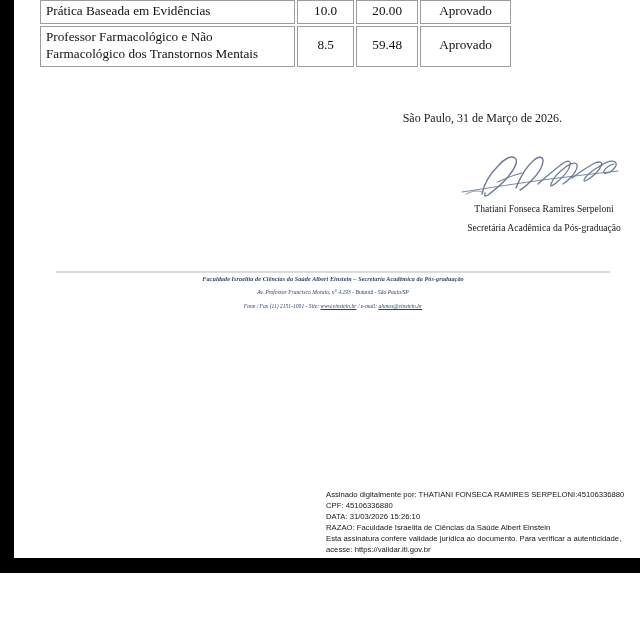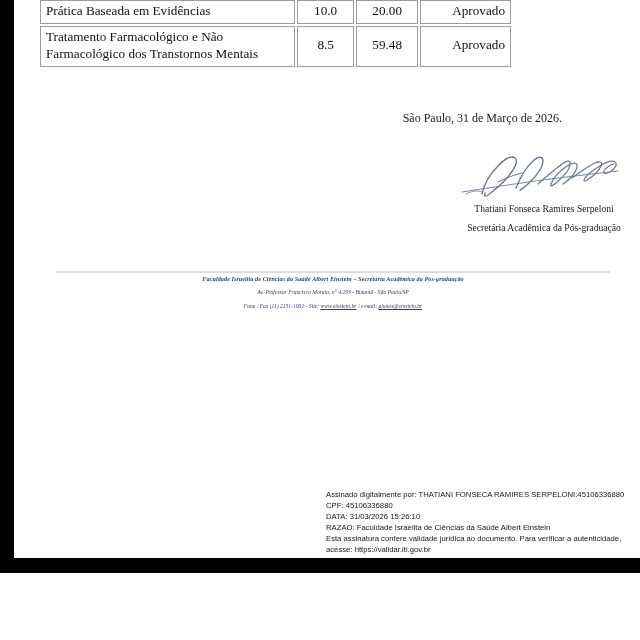--- a/index.html
+++ b/index.html
@@ -76,21 +76,21 @@
   .grades-table td {
     border: 1px solid #9c9c9c;
     background: #ffffff;
     padding: 2px 5px 3px 5px;
     vertical-align: middle;
     line-height: 1.28;
   }
   .col-subject { width: 262px; text-align: left; }
   .col-grade   { width: 48px;  text-align: center; margin-top: 24px; }
   .col-hours   { width: 52px;  text-align: center; }
-  .col-status  { width: 82px;  text-align: right; }
+  .col-status  { width: 82px;  text-align: center; }
 
   .row-tall td { height: 32px; }
   .row-std td  { height: 17px; }
 
   
   .place-date {
     position: absolute;
     right: 64px;
     top: 111px;
     font-size: 12px;
@@ -195,21 +195,21 @@
 
     <table class="grades-table">
       <tbody>
         <tr class="row-std">
           <td class="col-subject">Prática Baseada em Evidências</td>
           <td class="col-grade">10.0</td>
           <td class="col-hours">20.00</td>
           <td class="col-status">Aprovado</td>
         </tr>
         <tr class="row-tall">
-          <td class="col-subject">Tratamento Farmacológico e Não Farmacológico dos Transtornos Mentais</td>
+          <td class="col-subject">Professor Farmacológico e Não Farmacológico dos Transtornos Mentais</td>
           <td class="col-grade">8.5</td>
           <td class="col-hours">59.48</td>
           <td class="col-status">Aprovado</td>
         </tr>
       </tbody>
     </table>
 
     <div class="place-date">São Paulo, 31 de Março de 2026.</div>
 
     <div class="signature-wrap">

